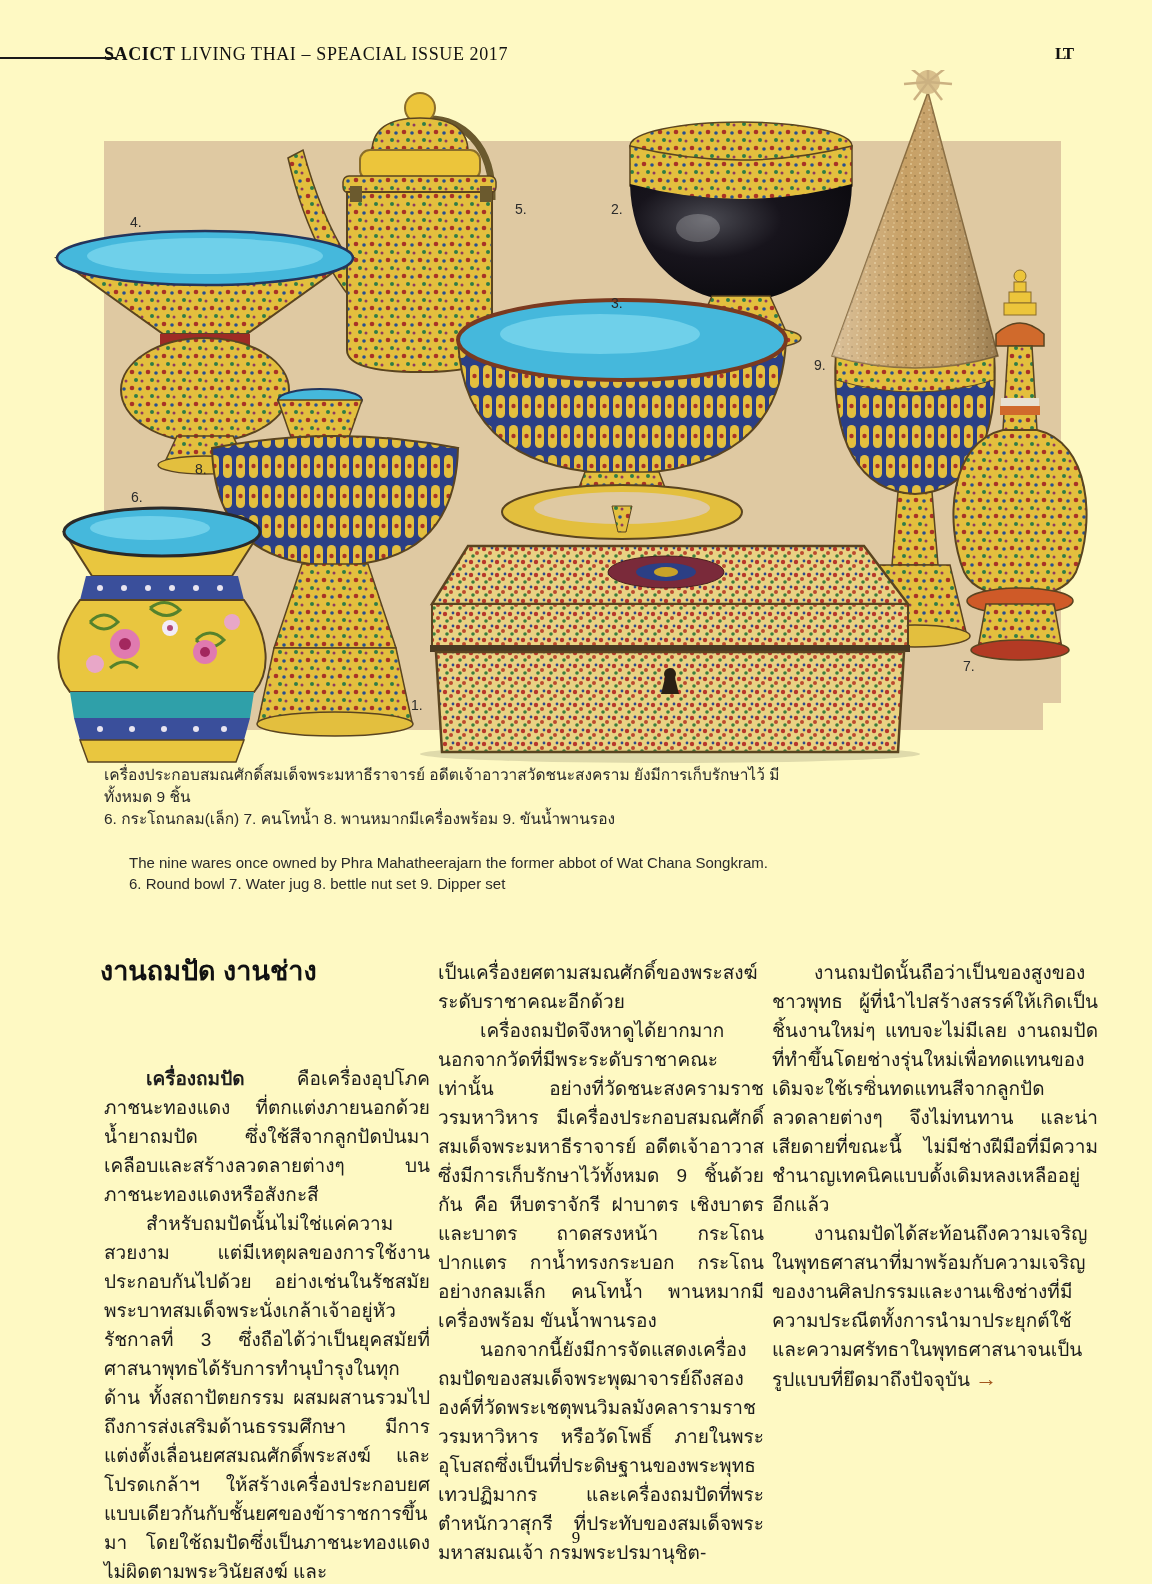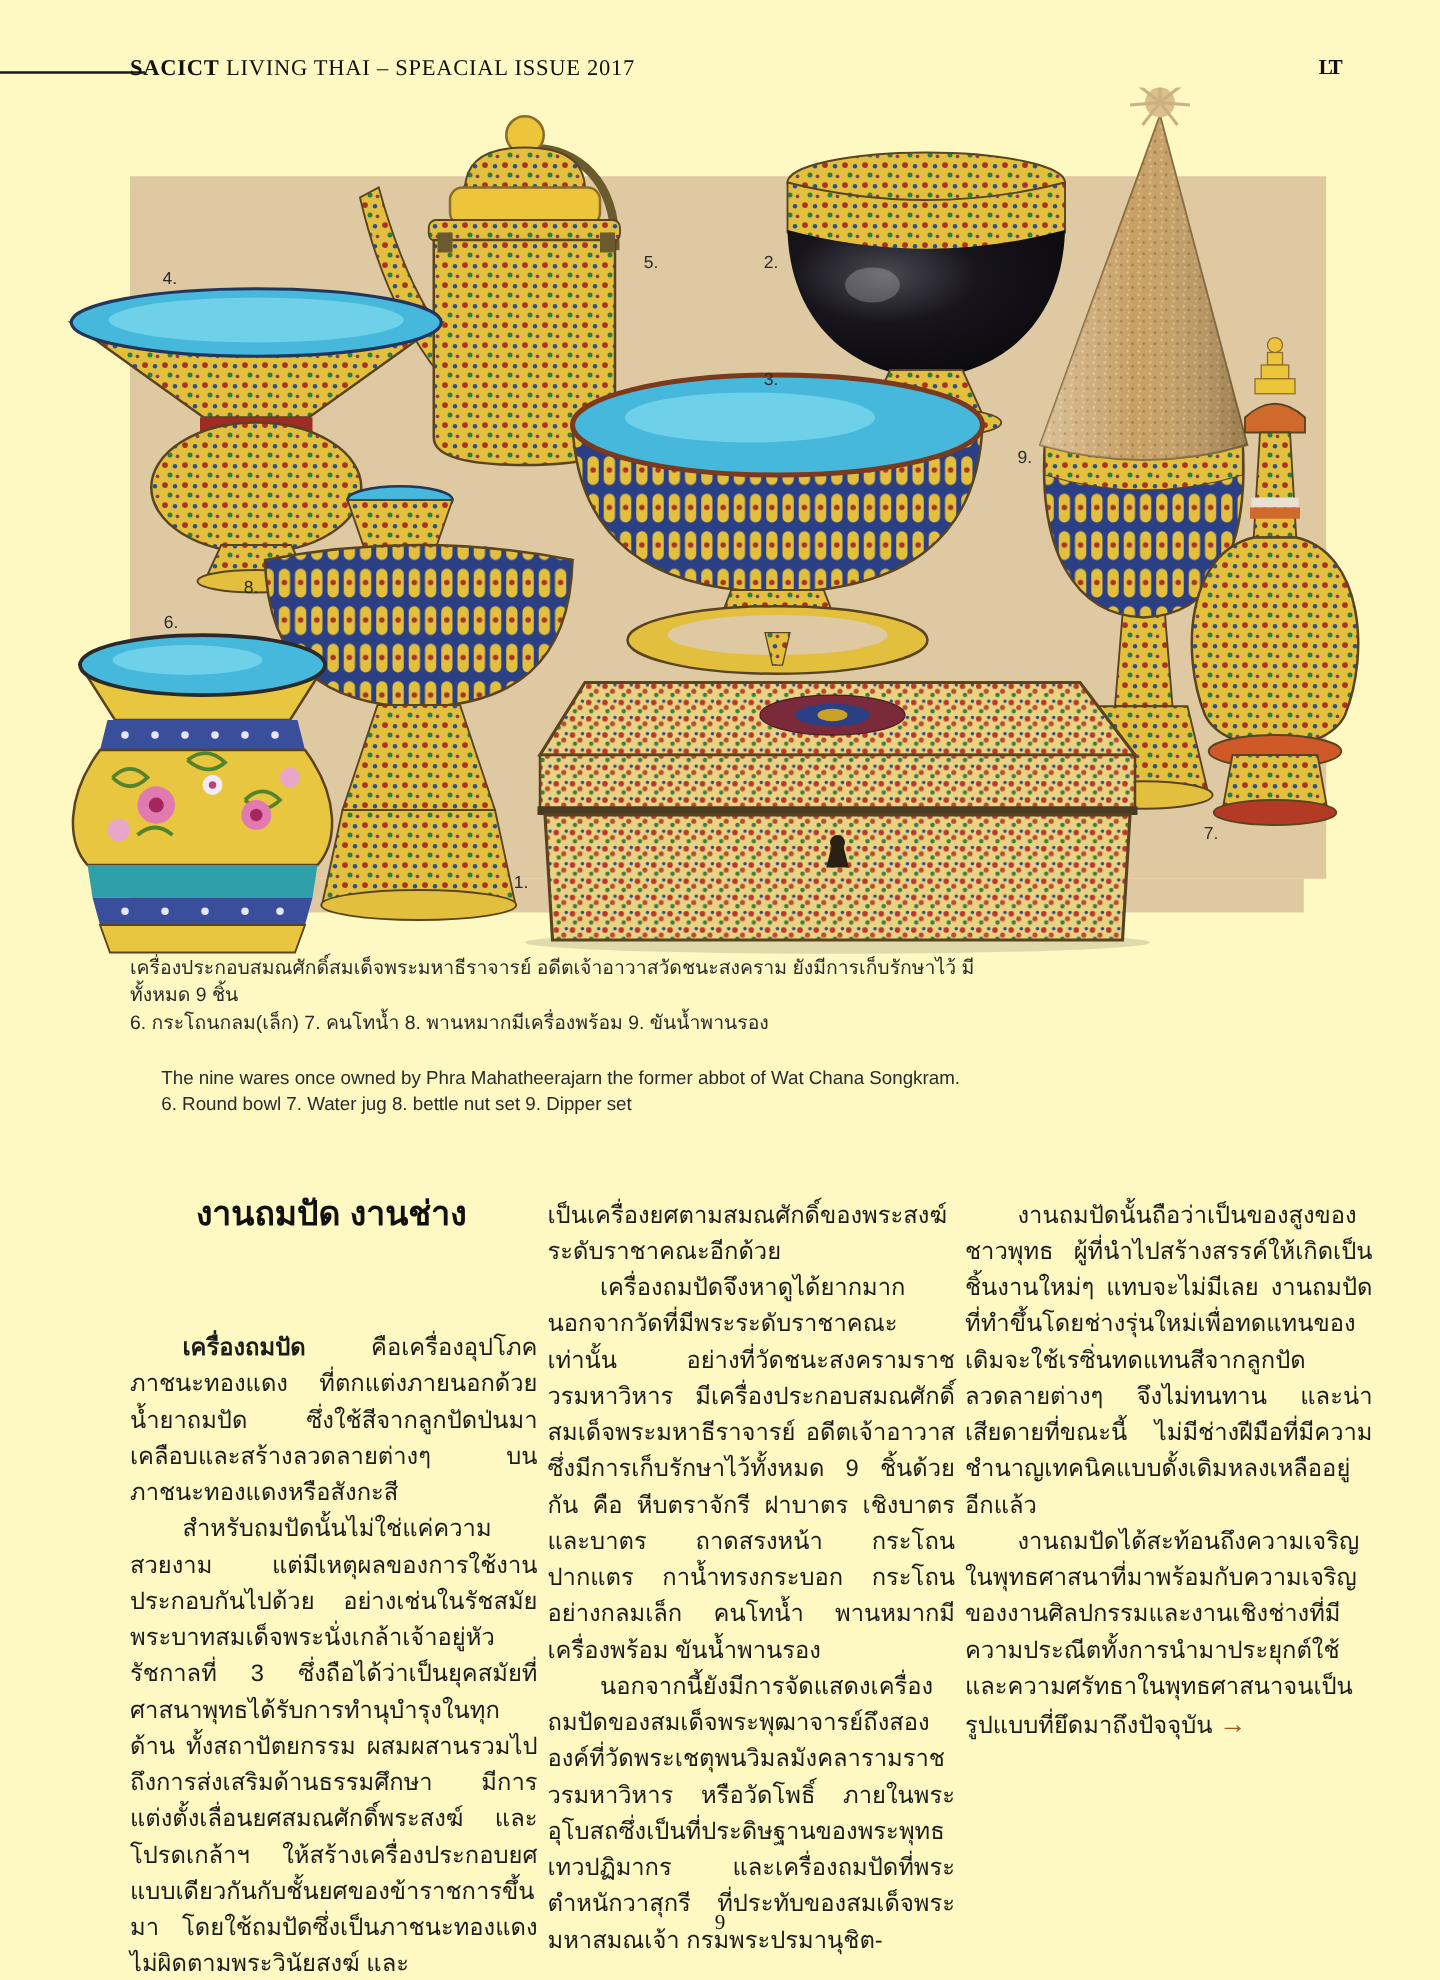--- a/index.html
+++ b/index.html
@@ -40,21 +40,21 @@
     position:absolute;left:104px;top:764px;width:690px;
     font-size:15.5px;line-height:22px;color:#2a2a2a;
   }
   .cap-eng{
     position:absolute;left:104px;top:852px;width:690px;
     font-size:15px;line-height:21px;color:#2a2a2a;margin-left:25px;
   }
   
   .headline{
     position:absolute;left:100px;top:953px;width:330px;
-    text-align:center;font-weight:bold;font-size:27px;line-height:37px;color:#111;
+    font-weight:bold;font-size:27px;line-height:37px;color:#111;
   }
   .col{position:absolute;width:326px;font-size:19px;line-height:29px;text-align:justify;color:#1c1c1c;}
   .col p{margin:0;text-indent:42px;}
   .col p.cont{text-indent:0;}
   .col1{left:104px;top:1064px;}
   .col2{left:438px;top:958px;}
   .col3{left:772px;top:958px;}
   .lead{font-weight:bold;}
   .arrow{color:#a3571d;font-weight:bold;font-size:22px;}
   .pageno{

